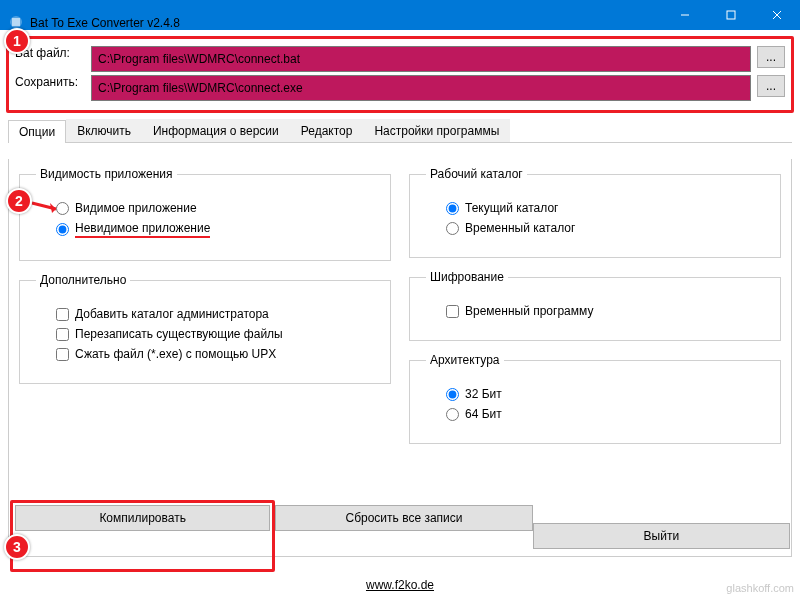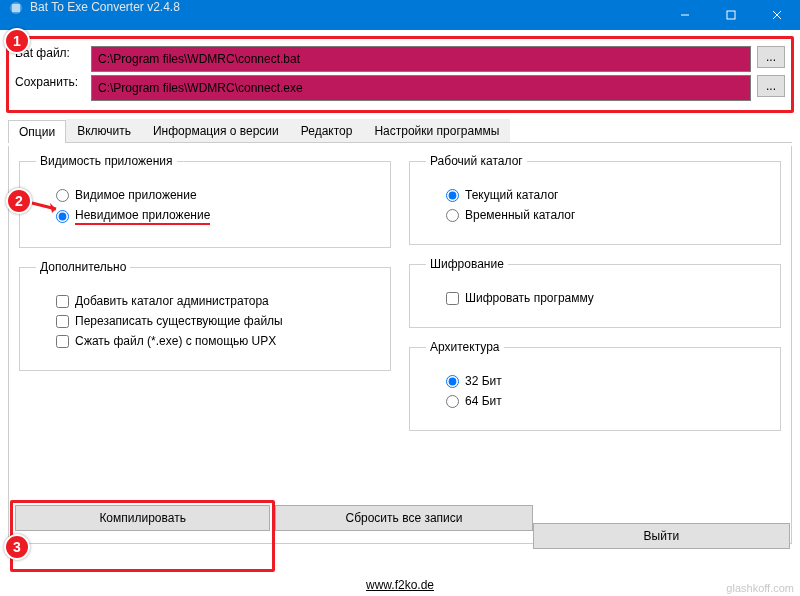--- a/index.html
+++ b/index.html
@@ -1,37 +1,37 @@
 <!DOCTYPE html>
 <html><head>
 <meta charset="utf-8">
 <style>
   * { box-sizing: border-box; margin: 0; padding: 0; font-family: "Segoe UI", Tahoma, sans-serif; font-size: 12px; }
   body { background: #fff; width: 800px; height: 596px; overflow: hidden; position: relative; }
 
   
-  .titlebar { background: #0078d7; color: #e5e5e5; height: 30px; display: flex; align-items: flex-start; padding-left: 8px; }
+  .titlebar { background: #0078d7; color: #000000; height: 30px; display: flex; align-items: flex-end; padding-left: 8px; }
   .titlebar .icon { width: 16px; height: 16px; margin-right: 6px; }
   .titlebar .title { flex: 1; font-size: 12px; }
   .titlebar .winbtn { width: 46px; height: 30px; display: flex; align-items: center; justify-content: center; }
 
   
   .filebox { border: 3px solid #ed1c24; margin: 6px 6px 2px 6px; border-radius: 2px; padding: 4px 6px 6px 6px; }
   .filerow { display: flex; align-items: flex-start; margin: 3px 0; gap: 6px; }
   .filerow label { width: 70px; }
   .filerow input { flex: 1; height: 14px; border: 1px solid #7a7a7a; padding: 12px 6px; background: #be185d; }
   .filerow button { width: 28px; height: 22px; border: 1px solid #adadad; background: #e1e1e1; }
 
   
   .tabs { display: flex; border-bottom: 1px solid #ccc; margin: 6px 8px 0 8px; }
   .tab { padding: 4px 10px; border: 1px solid transparent; border-bottom: none; background: #f0f0f0; cursor: pointer; }
   .tab.active { background: #fff; border-color: #ccc; position: relative; top: 1px; }
 
   
-  .panel { margin: 3px 8px; border: 1px solid #ccc; border-top: none; padding: 8px 10px 12px 10px; height: 398px; position: relative; }
+  .panel { margin: 16px 8px; border: 1px solid #ccc; border-top: none; padding: 8px 10px 12px 10px; height: 398px; position: relative; }
   .columns { display: flex; gap: 18px; }
   .col { flex: 1; display: flex; flex-direction: column; gap: 12px; }
 
   fieldset { border: 1px solid #d0d0d0; padding: 14px 16px 16px 16px; position: relative; }
   legend { padding: 0 4px; color: #000; }
 
   .radio-row, .check-row { display: flex; align-items: center; gap: 6px; margin: 6px 0; }
   .radio-row input, .check-row input { width: 13px; height: 13px; }
 
   .underline-red { border-bottom: 2px solid #ed1c24; padding-bottom: 1px; }
@@ -158,21 +158,21 @@
             <span>Временный каталог</span>
           </div>
         </div>
       </fieldset>
 
       <fieldset>
         <legend>Шифрование</legend>
         <div style="padding-left:20px;">
           <div class="check-row">
             <input type="checkbox" style="">
-            <span>Шифровать программу</span>
+            <span>Временный программу</span>
           </div>
         </div>
       </fieldset>
 
       <fieldset>
         <legend>Архитектура</legend>
         <div style="padding-left:20px;">
           <div class="radio-row">
             <input type="radio" name="arch" checked="" style="">
             <span>32 Бит</span>

